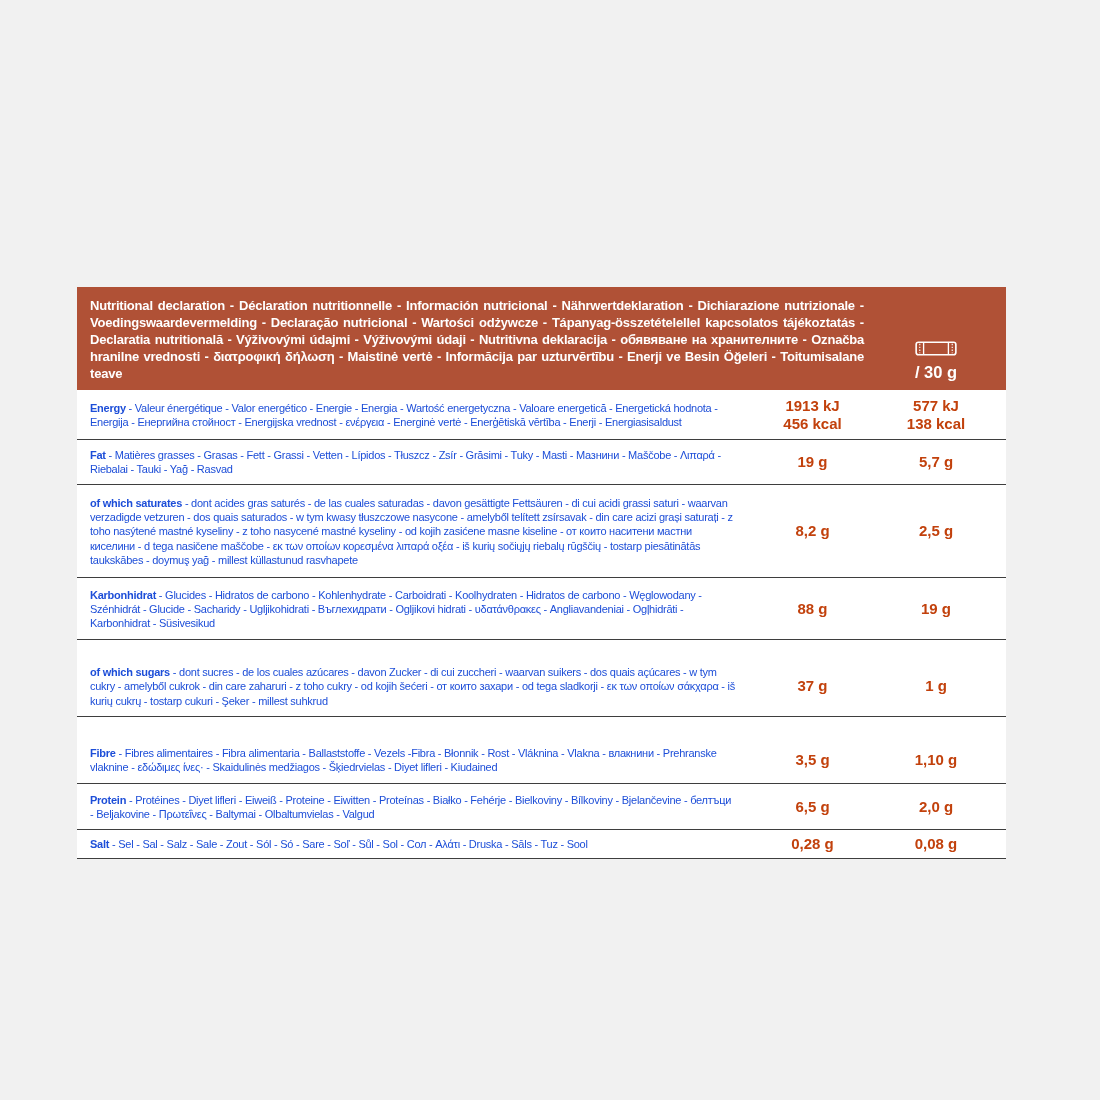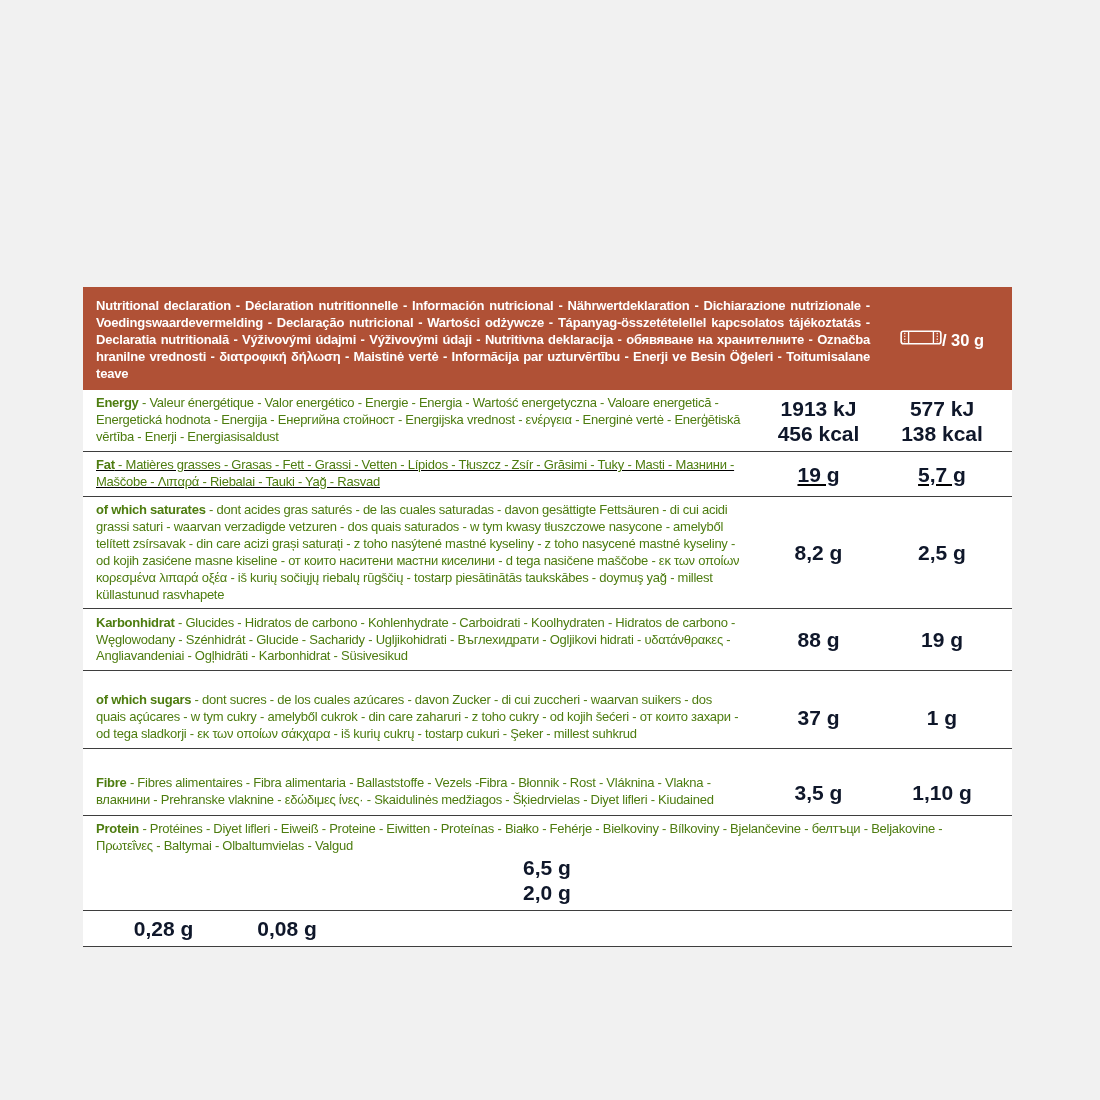--- a/index.html
+++ b/index.html
@@ -4,21 +4,21 @@
 <style>
   html,body{margin:0;padding:0;}
   body{
     width:1100px;height:1100px;
     background:#f1f1f1;
     font-family:"Liberation Sans", sans-serif;
     position:relative;
     -webkit-font-smoothing:antialiased;
   }
   .nutri-table{
-    position:absolute;left:83px;top:287px;width:929px;
+    position:absolute;left:77px;top:287px;width:929px;
     background:#ffffff;
   }
   
   .thead{
     background:#b05136;color:#ffffff;
     display:flex;box-sizing:border-box;
     min-height:93px;
     padding:11px 14px 8px 13px;
   }
   .thead-title{
@@ -28,54 +28,54 @@
     text-align:justify;
     padding-right:16px;
   }
   .thead-col-100{
     width:135px;box-sizing:border-box;
     display:flex;align-items:flex-end;justify-content:center;
     font-size:16.5px;font-weight:bold;padding-bottom:1px;
   }
   .thead-col-30{
     width:112px;box-sizing:border-box;
-    display:flex;flex-direction:row;align-items:center;justify-content:center;
+    display:flex;flex-direction:column;align-items:center;justify-content:flex-end;
     font-size:16.5px;font-weight:bold;
   }
   .bar-icon{margin-bottom:5px;display:block;}
   
   .trow{
     display:flex;align-items:center;box-sizing:border-box;
     border-bottom:1.5px solid #3e3e3e;
     padding:5px 14px 5px 13px;
     background:#ffffff;
   }
   .trow-label{
     flex:1;
-    font-size:13px;line-height:1.3;letter-spacing:-0.25px;
-    color:#4d7c0f;
+    font-size:11px;line-height:1.3;letter-spacing:-0.25px;
+    color:#1d4ed8;
     padding-right:10px;
   }
   .trow-label .lead{font-weight:bold;}
   .trow-v100,.trow-v30{
     box-sizing:border-box;
     display:flex;align-items:center;justify-content:center;
-    font-size:21px;font-weight:bold;color:#0f172a;
+    font-size:15px;font-weight:bold;color:#c2410c;
     text-align:center;white-space:pre-line;line-height:1.2;
   }
   .trow-v100{width:135px;}
   .trow-v30{width:112px;}
   
   .trow[data-row="energy"]{min-height:50px;}
-  .trow[data-row="fat"]{min-height:45px;text-decoration:underline;}
+  .trow[data-row="fat"]{min-height:45px;}
   .trow[data-row="saturates"]{min-height:93px;}
   .trow[data-row="carbohydrate"]{min-height:62px;}
   .trow[data-row="sugars"]{min-height:61px;margin-top:16px;}
   .trow[data-row="fibre"]{min-height:47px;margin-top:20px;}
-  .trow[data-row="protein"]{min-height:46px;flex-direction:column;}
+  .trow[data-row="protein"]{min-height:46px;}
   .trow[data-row="salt"]{min-height:28px;}
 </style>
 </head>
 <body>
 
 <div class="nutri-table">
 
   <div class="thead">
     <div class="thead-title">Nutritional declaration - Déclaration nutritionnelle - Información nutricional - Nährwertdeklaration - Dichiarazione nutrizionale - Voedingswaardevermelding - Declaração nutricional - Wartości odżywcze - Tápanyag-összetételellel kapcsolatos tájékoztatás - Declaratia nutritională - Výživovými údajmi - Výživovými údaji - Nutritivna deklaracija - обявяване на хранителните - Označba hranilne vrednosti - διατροφική δήλωση - Maistinė vertė - Informācija par uzturvērtību - Enerji ve Besin Öğeleri - Toitumisalane teave</div>
     <div class="thead-col-30">
@@ -128,17 +128,18 @@
     <div class="trow-v30">1,10 g</div>
   </div>
 
   <div class="trow" data-row="protein">
     <div class="trow-label"><span class="lead">Protein</span><span> - Protéines - Diyet lifleri - Eiweiß - Proteine - Eiwitten - Proteínas - Białko - Fehérje - Bielkoviny - Bílkoviny - Bjelančevine - белтъци - Beljakovine - Πρωτεΐνες - Baltymai - Olbaltumvielas - Valgud</span></div>
     <div class="trow-v100">6,5 g</div>
     <div class="trow-v30">2,0 g</div>
   </div>
 
   <div class="trow" data-row="salt">
+    <div class="trow-label"><span class="lead">Salt</span><span> - Sel - Sal - Salz - Sale - Zout - Sól - Só - Sare - Soľ  - Sůl - Sol - Сол - Αλάτι - Druska - Sāls - Tuz - Sool</span></div>
     <div class="trow-v100">0,28 g</div>
     <div class="trow-v30">0,08 g</div>
   </div>
 
 </div>
 
 </body></html>

